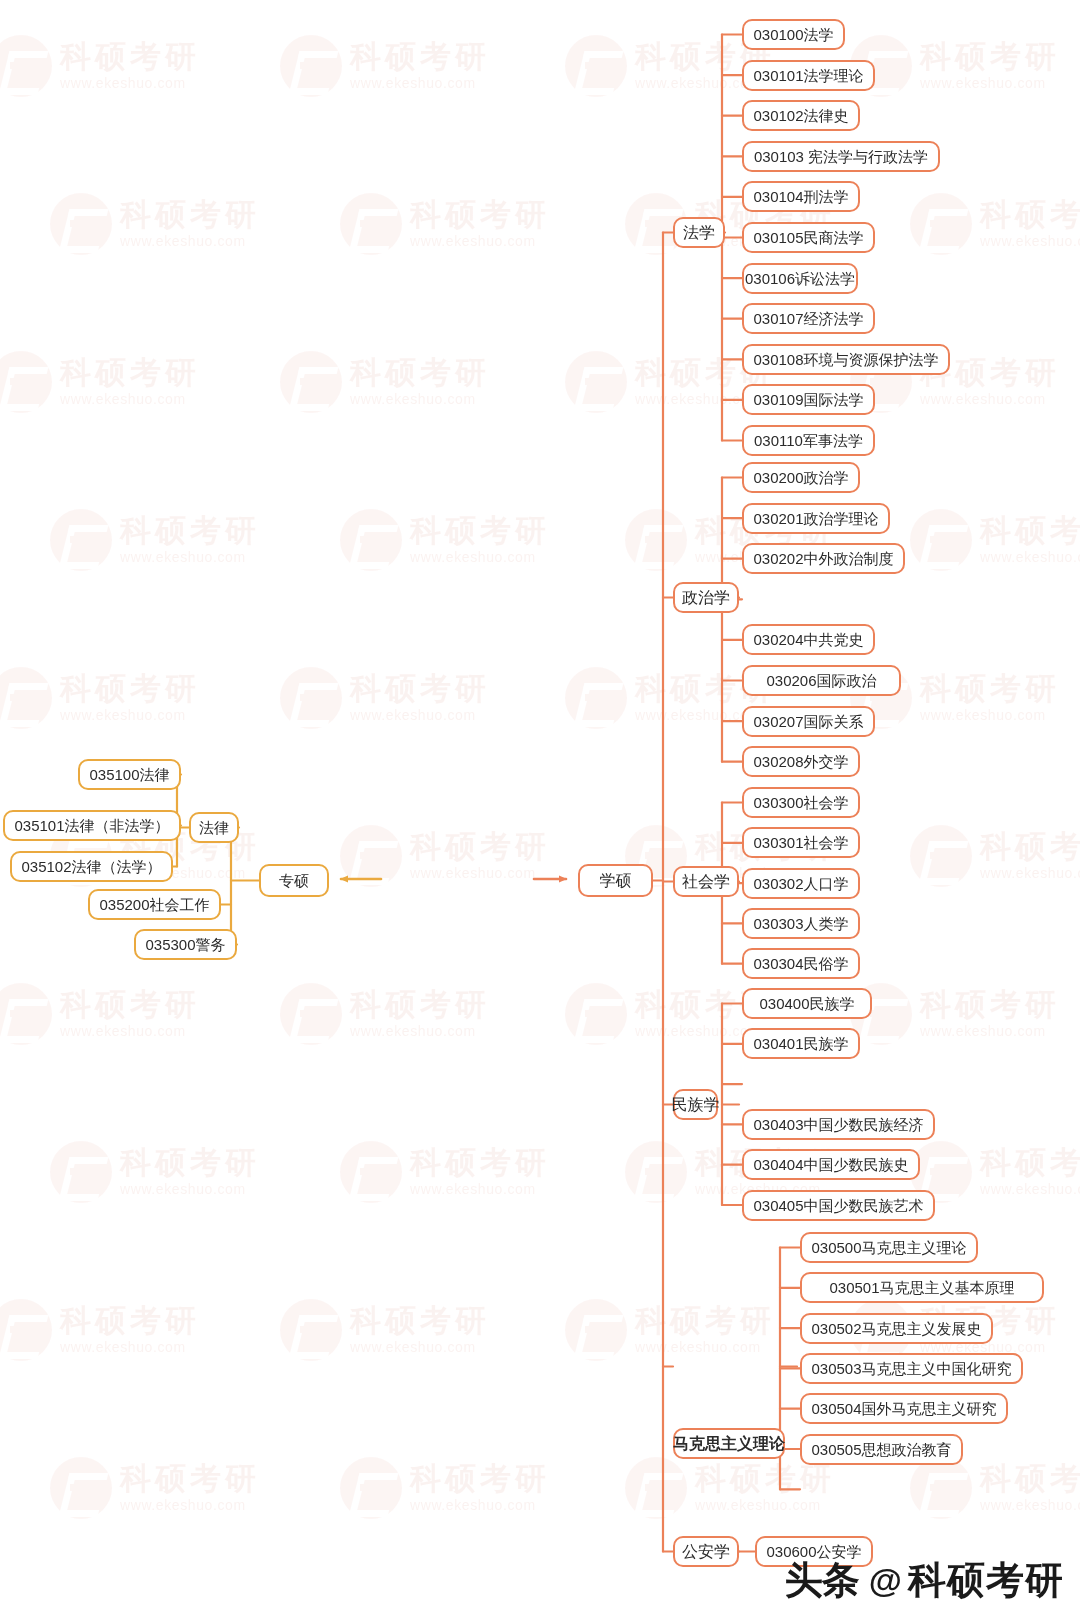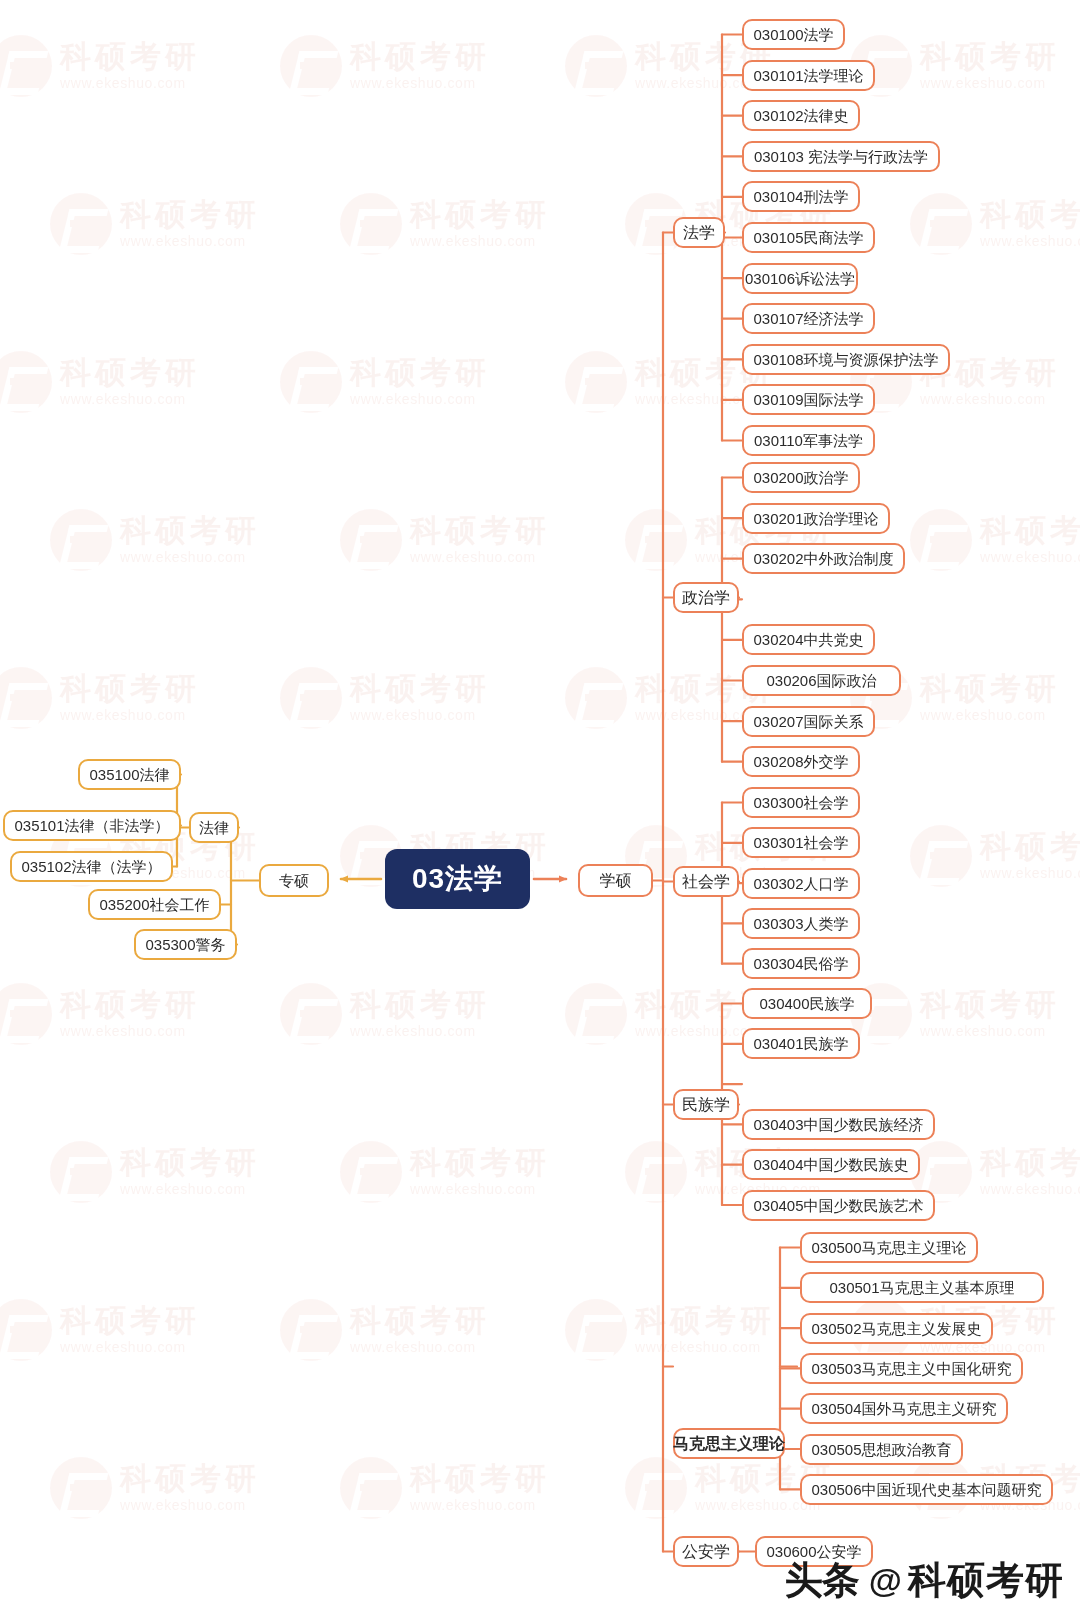--- a/index.html
+++ b/index.html
@@ -501,21 +501,20 @@
         <path d="M177,827.5 H189" stroke="#eaa93f" fill="none" stroke-width="2.2"></path>
         <path d="M239,827.5 H231" stroke="#eaa93f" fill="none" stroke-width="2.2"></path>
         <path d="M221,904.5 H231" stroke="#eaa93f" fill="none" stroke-width="2.2"></path>
         <path d="M237,944.5 H231" stroke="#eaa93f" fill="none" stroke-width="2.2"></path>
         <path d="M231,827.5 V944.5" stroke="#eaa93f" fill="none" stroke-width="2.2"></path>
         <path d="M231,880.5 H259" stroke="#eaa93f" fill="none" stroke-width="2.2"></path>
       </g>
   </svg>
 
   <div id="nodes">
-      <div class="root" style="left: 385px; top: 849px; width: 145px; height: 60px;">03法学</div>
       <div class="node cat-o" style="left: 578px; top: 864px; width: 75px; height: 33px;">学硕</div>
       <div class="node cat-o" style="left: 673px; top: 217px; width: 52px;">法学</div>
       <div class="node leaf-o" style="left: 742px; top: 19px; width: 103px;">030100法学</div>
       <div class="node leaf-o" style="left: 742px; top: 59.6px; width: 133px;">030101法学理论</div>
       <div class="node leaf-o" style="left: 742px; top: 100.2px; width: 118px;">030102法律史</div>
       <div class="node leaf-o" style="left: 742px; top: 140.8px; width: 198px;">030103 宪法学与行政法学</div>
       <div class="node leaf-o" style="left: 742px; top: 181.4px; width: 118px;">030104刑法学</div>
       <div class="node leaf-o" style="left: 742px; top: 222px; width: 133px;">030105民商法学</div>
       <div class="node leaf-o" style="left: 742px; top: 262.6px; width: 116px;">030106诉讼法学</div>
       <div class="node leaf-o" style="left: 742px; top: 303.2px; width: 133px;">030107经济法学</div>
@@ -529,34 +528,33 @@
       <div class="node leaf-o" style="left: 742px; top: 624.4px; width: 133px;">030204中共党史</div>
       <div class="node leaf-o" style="left: 742px; top: 665px; width: 159px;">030206国际政治</div>
       <div class="node leaf-o" style="left: 742px; top: 705.6px; width: 133px;">030207国际关系</div>
       <div class="node leaf-o" style="left: 742px; top: 746.2px; width: 118px;">030208外交学</div>
       <div class="node cat-o" style="left: 673px; top: 866px; width: 66px;">社会学</div>
       <div class="node leaf-o" style="left: 742px; top: 787px; width: 118px;">030300社会学</div>
       <div class="node leaf-o" style="left: 742px; top: 827.3px; width: 118px;">030301社会学</div>
       <div class="node leaf-o" style="left: 742px; top: 867.6px; width: 118px;">030302人口学</div>
       <div class="node leaf-o" style="left: 742px; top: 907.9px; width: 118px;">030303人类学</div>
       <div class="node leaf-o" style="left: 742px; top: 948.2px; width: 118px;">030304民俗学</div>
-      <div class="node cat-o" style="left: 673px; top: 1089px; width: 66px;">民族学</div>
+      <div class="node cat-o" style="left: 673px; top: 1089px; width: 45px;">民族学</div>
       <div class="node leaf-o" style="left: 742px; top: 988px; width: 130px;">030400民族学</div>
       <div class="node leaf-o" style="left: 742px; top: 1028.3px; width: 118px;">030401民族学</div>
       <div class="node leaf-o" style="left: 742px; top: 1108.9px; width: 193px;">030403中国少数民族经济</div>
       <div class="node leaf-o" style="left: 742px; top: 1149.2px; width: 178px;">030404中国少数民族史</div>
       <div class="node leaf-o" style="left: 742px; top: 1189.5px; width: 193px;">030405中国少数民族艺术</div>
       <div class="node cat-o" style="left: 673px; top: 1428px; width: 112px; font-weight: bold;">马克思主义理论</div>
       <div class="node leaf-o" style="left: 800px; top: 1232px; width: 178px;">030500马克思主义理论</div>
       <div class="node leaf-o" style="left: 800px; top: 1272.3px; width: 244px; text-align: right;">030501马克思主义基本原理</div>
       <div class="node leaf-o" style="left: 800px; top: 1312.6px; width: 193px;">030502马克思主义发展史</div>
       <div class="node leaf-o" style="left: 800px; top: 1352.9px; width: 223px;">030503马克思主义中国化研究</div>
       <div class="node leaf-o" style="left: 800px; top: 1393.2px; width: 208px;">030504国外马克思主义研究</div>
       <div class="node leaf-o" style="left: 800px; top: 1433.5px; width: 163px;">030505思想政治教育</div>
-      <div class="node leaf-o" style="left: 800px; top: 1473.8px; width: 253px;">030506中国近现代史基本问题研究</div>
       <div class="node cat-o" style="left: 673px; top: 1536px; width: 66px;">公安学</div>
       <div class="node leaf-o" style="left: 755px; top: 1536px; width: 118px;">030600公安学</div>
       <div class="node cat-y" style="left: 259px; top: 864px; width: 70px; height: 33px;">专硕</div>
       <div class="node cat-y" style="left: 189px; top: 812px; width: 50px;">法律</div>
       <div class="node leaf-y" style="left: 78px; top: 759px; width: 103px;">035100法律</div>
       <div class="node leaf-y" style="left: 3px; top: 810px; width: 178px;">035101法律（非法学）</div>
       <div class="node leaf-y" style="left: 10px; top: 851px; width: 163px;">035102法律（法学）</div>
       <div class="node leaf-y" style="left: 88px; top: 889px; width: 133px;">035200社会工作</div>
       <div class="node leaf-y" style="left: 134px; top: 929px; width: 103px;">035300警务</div>
     </div>

